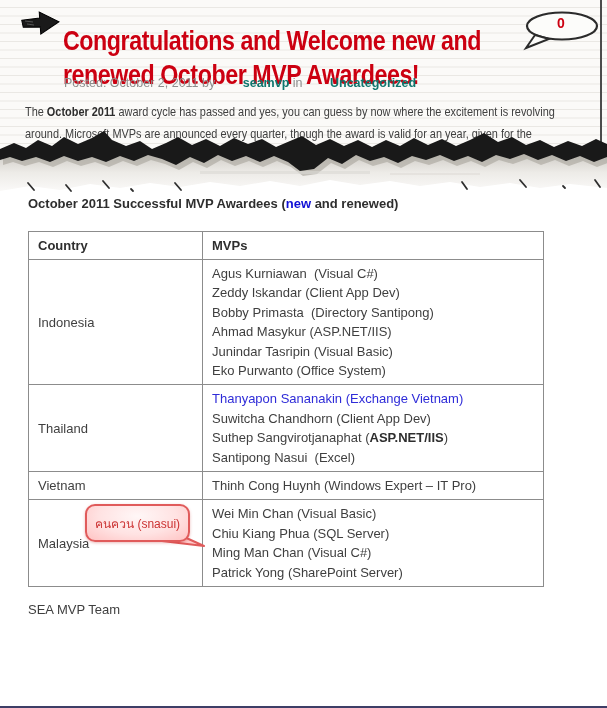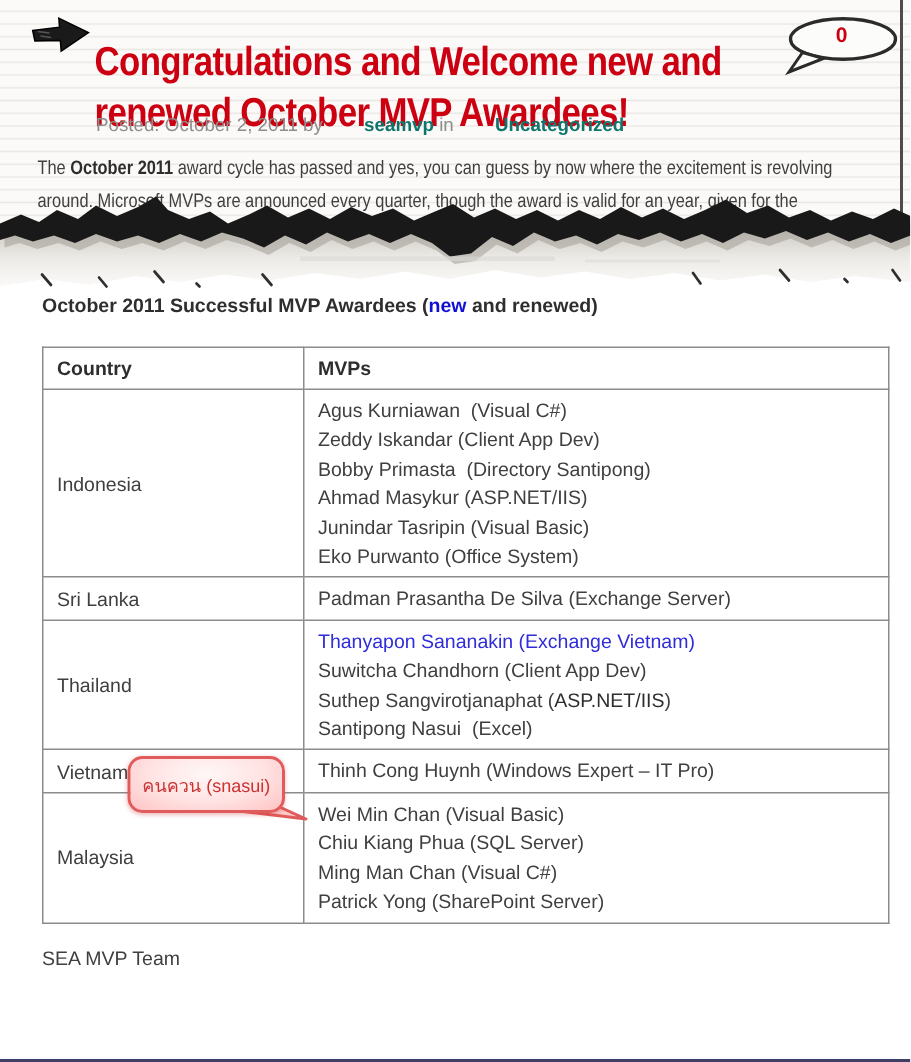--- a/index.html
+++ b/index.html
@@ -31,27 +31,27 @@
   .mid-fade{position:absolute;left:0;top:150px;width:607px;height:56px;z-index:2;
     background:linear-gradient(180deg,#c9c6c0 0%,#edebe7 40%,#fbfaf9 75%,#ffffff 100%);}
 
   .tear-overlay{position:absolute;left:0;top:0;width:607px;height:708px;z-index:3;pointer-events:none;}
 
   
   .content{position:absolute;left:28px;top:196px;width:560px;z-index:4;}
   .section-heading{font-size:13px;font-weight:bold;color:#2e2e2e;}
   .section-heading .new-link{color:#0f0fd6;}
 
-  table.mvp-table{margin-top:20px;border-collapse:collapse;width:565px;font-size:13px;color:#3f3f3f;
+  table.mvp-table{margin-top:20px;border-collapse:collapse;width:516px;font-size:13px;color:#3f3f3f;
     table-layout:fixed;}
   .mvp-table th,.mvp-table td{border:1px solid #8c8c8c;padding:4px 9px;text-align:left;vertical-align:middle;}
   .mvp-table th{color:#2e2e2e;font-size:13px;padding-top:6px;padding-bottom:6px;}
   .mvp-line{line-height:19.4px;white-space:pre-wrap;}
   .mvp-link{color:#2f2cd8;}
-  .seg-bold{font-weight:normal;color:#2e2e2e;}
+  .seg-bold{font-weight:bold;color:#2e2e2e;}
 
   .closing{margin-top:11px;font-size:13px;color:#3f3f3f;line-height:24px;}
 
   
   .callout-tail{position:absolute;left:148px;top:518px;width:62px;height:34px;z-index:5;}
   .callout{position:absolute;left:85px;top:504px;width:101px;height:34px;z-index:6;
     border:2px solid #e05b5b;border-radius:10px;color:#cc3333;font-size:12px;
     display:flex;align-items:center;justify-content:center;
     background:radial-gradient(ellipse at 50% 30%,#fff7f7 0%,#ffe2e2 55%,#ffc3c3 100%);
     box-shadow:0 1px 3px rgba(200,60,60,.35);}
@@ -139,26 +139,20 @@
             <td>
               <div class="mvp-line"><span>Agus Kurniawan  (Visual C#)</span></div>
               <div class="mvp-line"><span>Zeddy Iskandar (Client App Dev)</span></div>
               <div class="mvp-line"><span>Bobby Primasta  (Directory Santipong)</span></div>
               <div class="mvp-line"><span>Ahmad Masykur (ASP.NET/IIS)</span></div>
               <div class="mvp-line"><span>Junindar Tasripin (Visual Basic)</span></div>
               <div class="mvp-line"><span>Eko Purwanto (Office System)</span></div>
             </td>
           </tr>
           <tr>
-            <td>Sri Lanka</td>
-            <td>
-              <div class="mvp-line"><span>Padman Prasantha De Silva (Exchange Server)</span></div>
-            </td>
-          </tr>
-          <tr>
             <td>Thailand</td>
             <td>
               <div class="mvp-line"><span class="mvp-link">Thanyapon Sananakin (Exchange Vietnam)</span></div>
               <div class="mvp-line"><span>Suwitcha Chandhorn (Client App Dev)</span></div>
               <div class="mvp-line"><span>Suthep Sangvirotjanaphat (</span><span class="seg-bold">ASP.NET/IIS</span><span>)</span></div>
               <div class="mvp-line"><span>Santipong Nasui  (Excel)</span></div>
             </td>
           </tr>
           <tr>
             <td>Vietnam</td>

